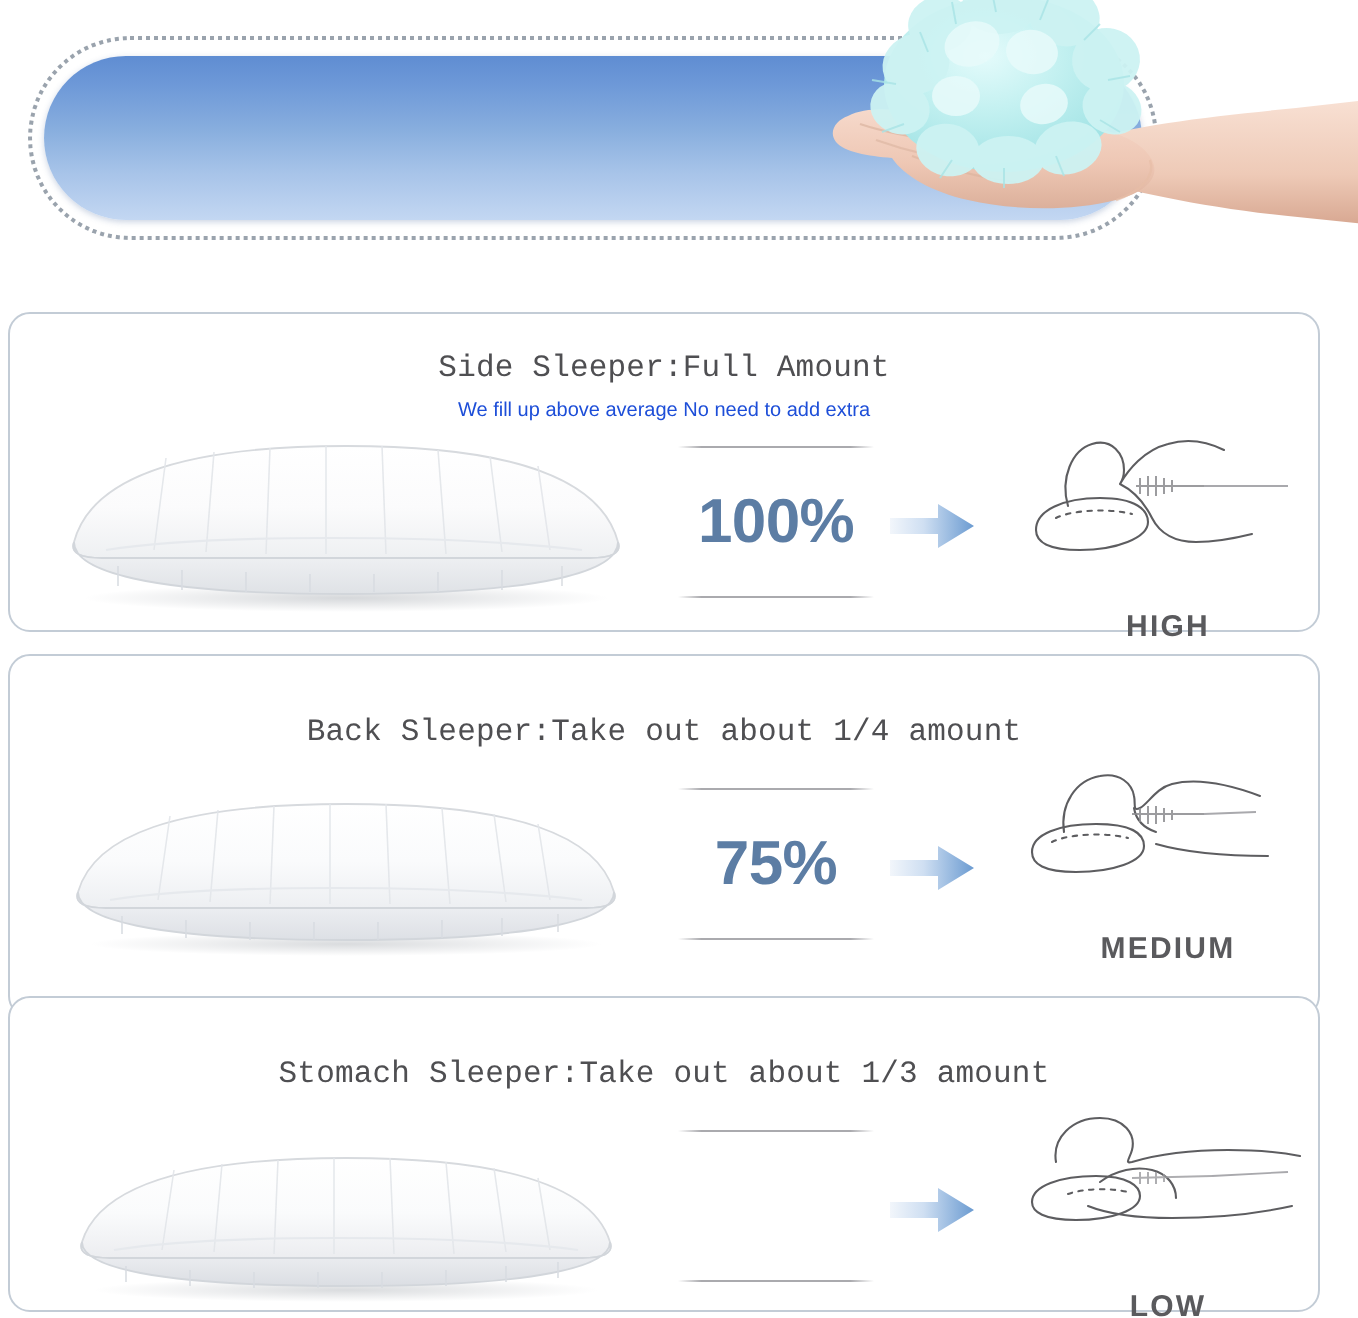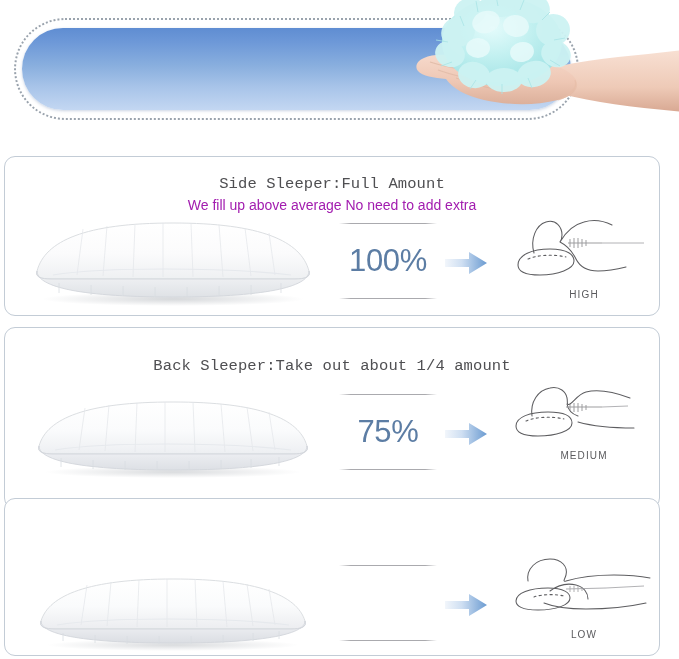--- a/index.html
+++ b/index.html
@@ -100,22 +100,22 @@
     font-family: Liberation Mono, monospace;
   }
   .heading-1 { top: 17px; }
   .heading-2 { top: 28px; }
   .card-subheading {
     position: absolute;
     left: 0;
     top: 38px;
     width: 100%;
     text-align: center;
-    color: #a21caf;
-    font-size: 14px;
+    color: #1d4ed8;
+    font-size: 10px;
     font-weight: 400;
     line-height: 21px;
   }
 
   
   .pillow-wrap {
     position: absolute;
     left: 18px;
     top: 56px;
     width: 300px;
@@ -144,21 +144,21 @@
   .percent-rule.top { top: 0; }
   .percent-rule.bottom { top: 75px; }
   .percent-value {
     position: absolute;
     left: 0;
     top: 14px;
     width: 98px;
     text-align: center;
     color: #5c7da4;
     font-size: 31px;
-    font-weight: 400;
+    font-weight: 700;
     letter-spacing: -0.3px;
     line-height: 48px;
   }
 
   
   .arrow-wrap {
     position: absolute;
     left: 440px;
     top: 94px;
     width: 42px;
@@ -172,23 +172,24 @@
     top: 52px;
     width: 148px;
     height: 76px;
   }
   .posture-label {
     position: absolute;
     left: 505px;
     width: 148px;
     text-align: center;
     color: #5a5a5d;
-    font-size: 10px;
+    font-size: 15px;
     letter-spacing: 1.1px;
-    font-weight: 400;
+    font-weight: 700;
+    margin-top: 16px;
   }
   .posture-label.pl-1 { top: 132px; }
   .posture-label.pl-2 { top: 122px; }
   .posture-label.pl-3 { top: 130px; }
 </style>
 </head>
 <body>
 
 <div id="header-banner">
   <div class="banner-dotted"></div>
@@ -438,20 +439,21 @@
         <path d="M68,23 L68,32"></path>
       <path d="M72,24 L72,31"></path>
         <path d="M76,25 L76,30"></path>
     </g>
     <path d="M92,27 L118,26" stroke="#a9a9ad" stroke-width="0.9" fill="none"></path>
   </svg>
   <div class="posture-label pl-2">MEDIUM</div>
 </div>
 
 <div class="card" id="card-stomach">
+  <div class="card-heading heading-2">Stomach Sleeper:Take out about 1/3 amount</div>
 
   <svg class="pillow-wrap" viewBox="0 0 300 98" xmlns="http://www.w3.org/2000/svg">
     <defs>
       <linearGradient id="pillowTop3" x1="0" y1="0" x2="0" y2="1">
         <stop offset="0%" stop-color="#ffffff"></stop>
         <stop offset="55%" stop-color="#fafbfc"></stop>
         <stop offset="100%" stop-color="#ecedf0"></stop>
       </linearGradient>
       <linearGradient id="pillowGus3" x1="0" y1="0" x2="0" y2="1">
         <stop offset="0%" stop-color="#f2f3f6"></stop>

